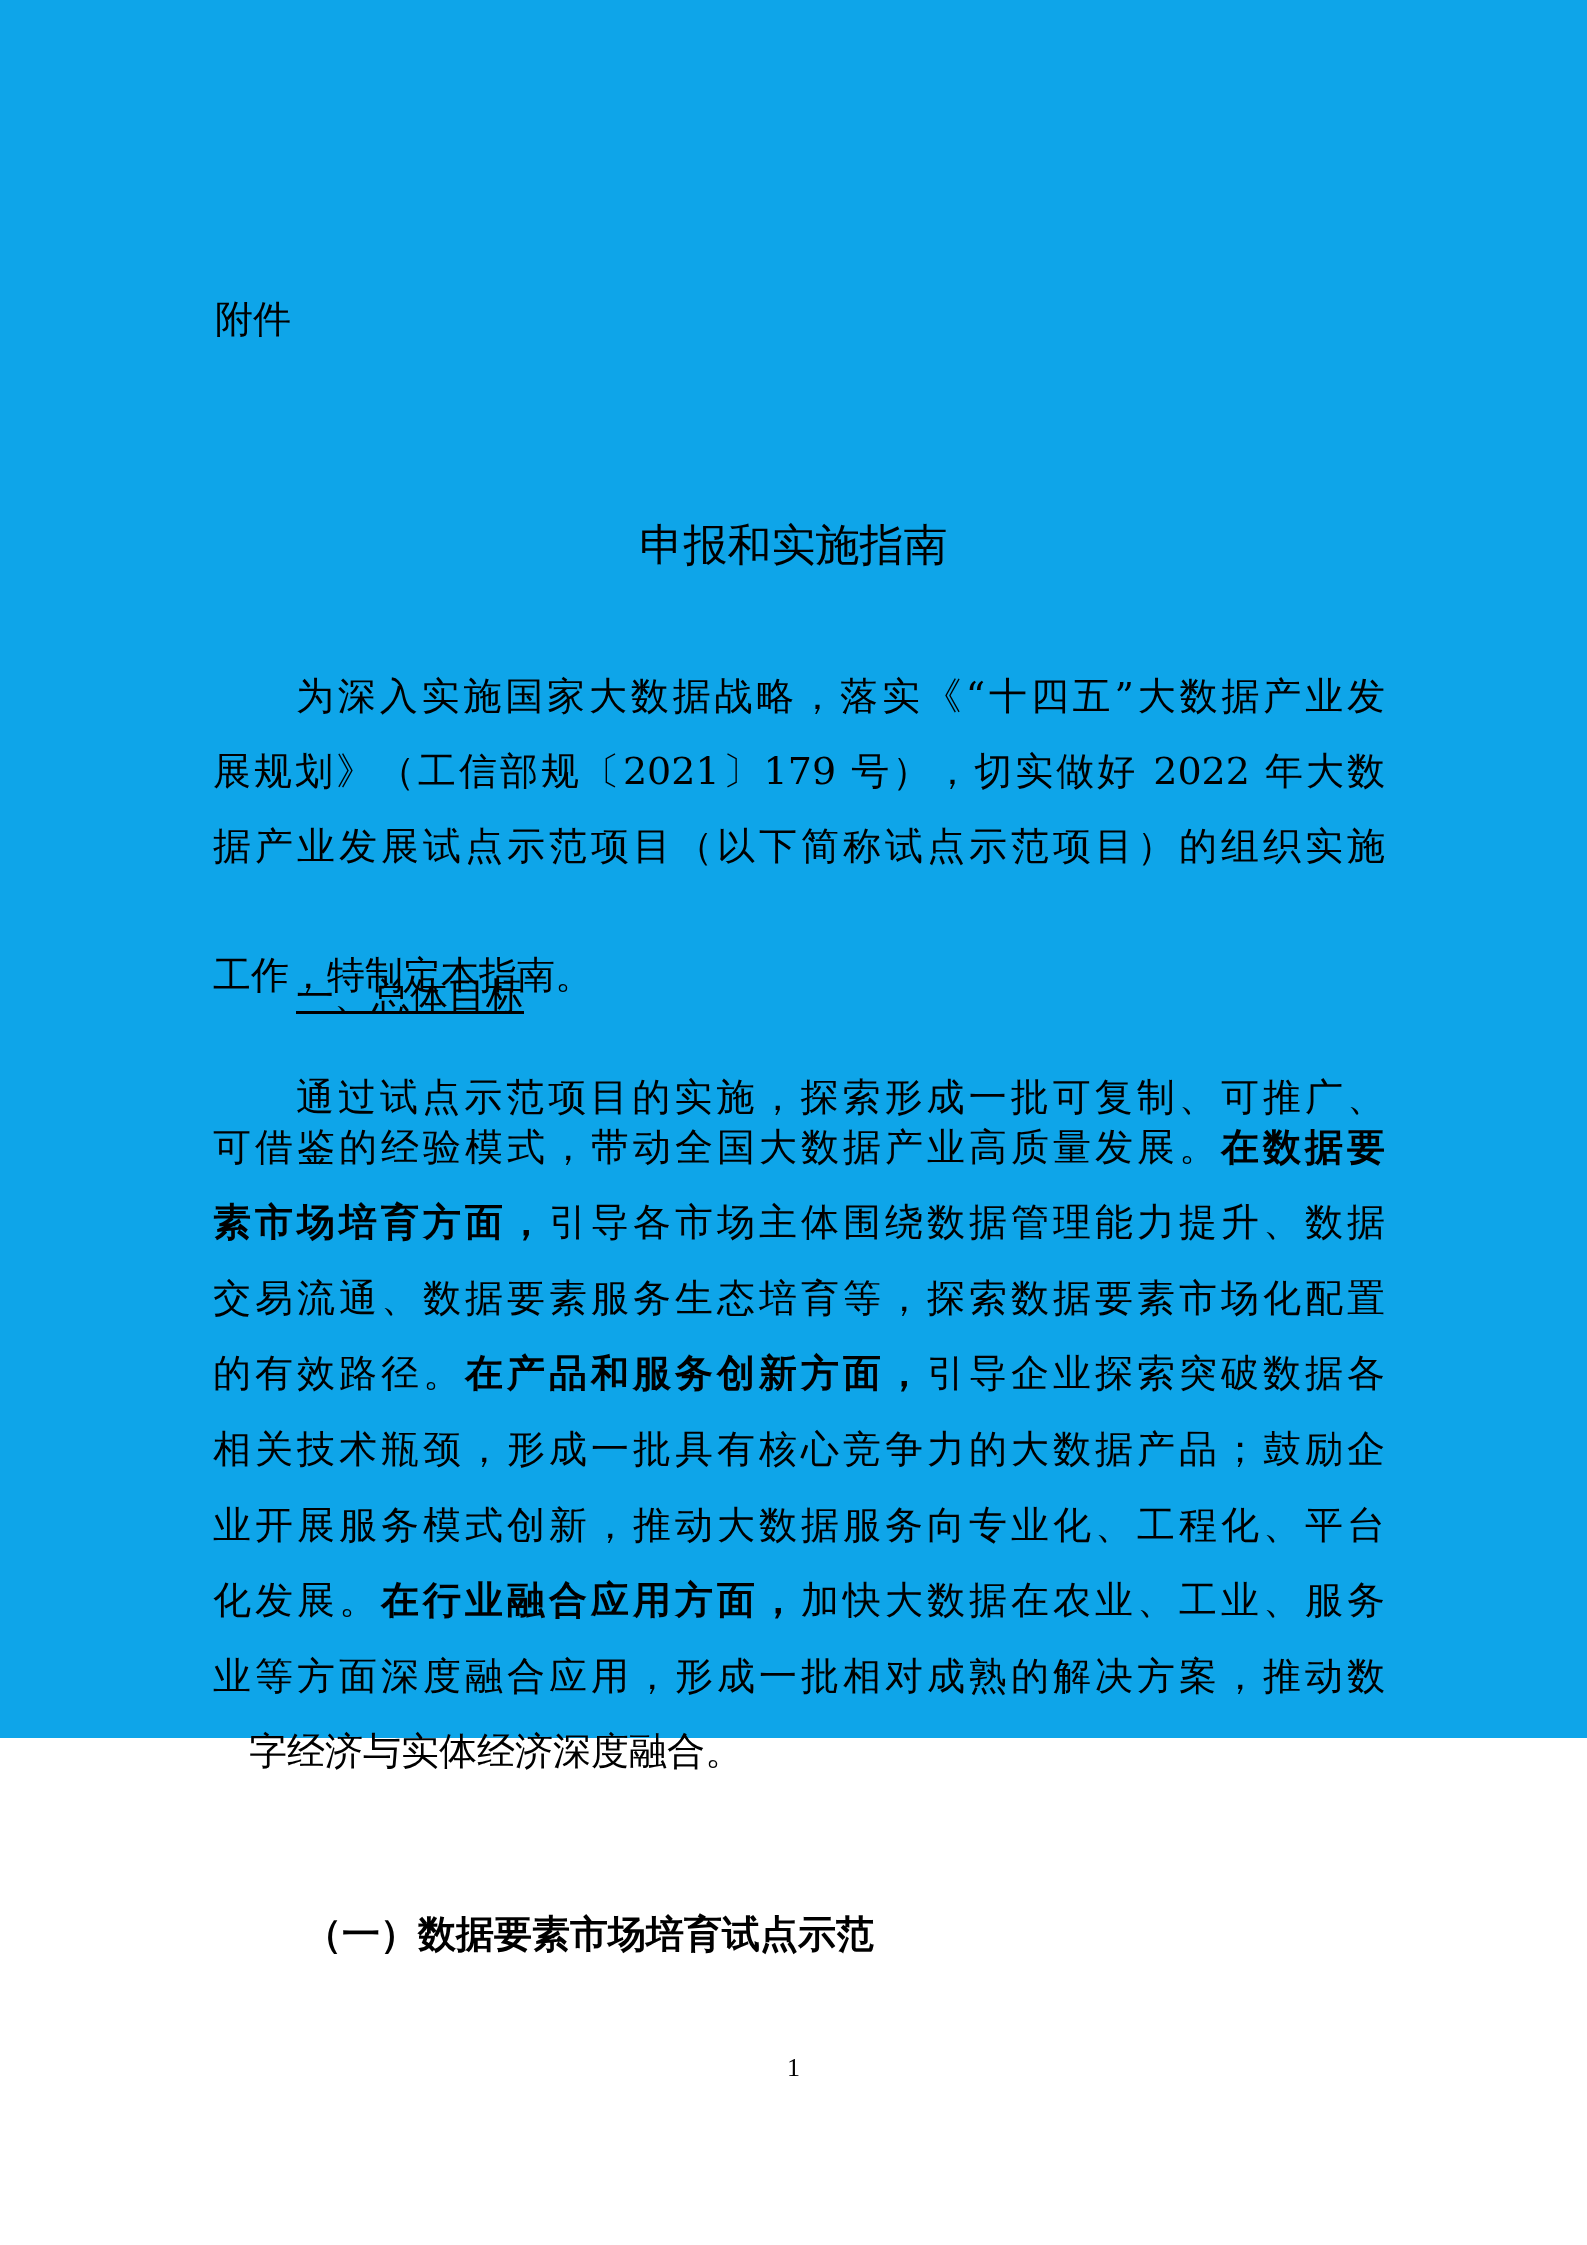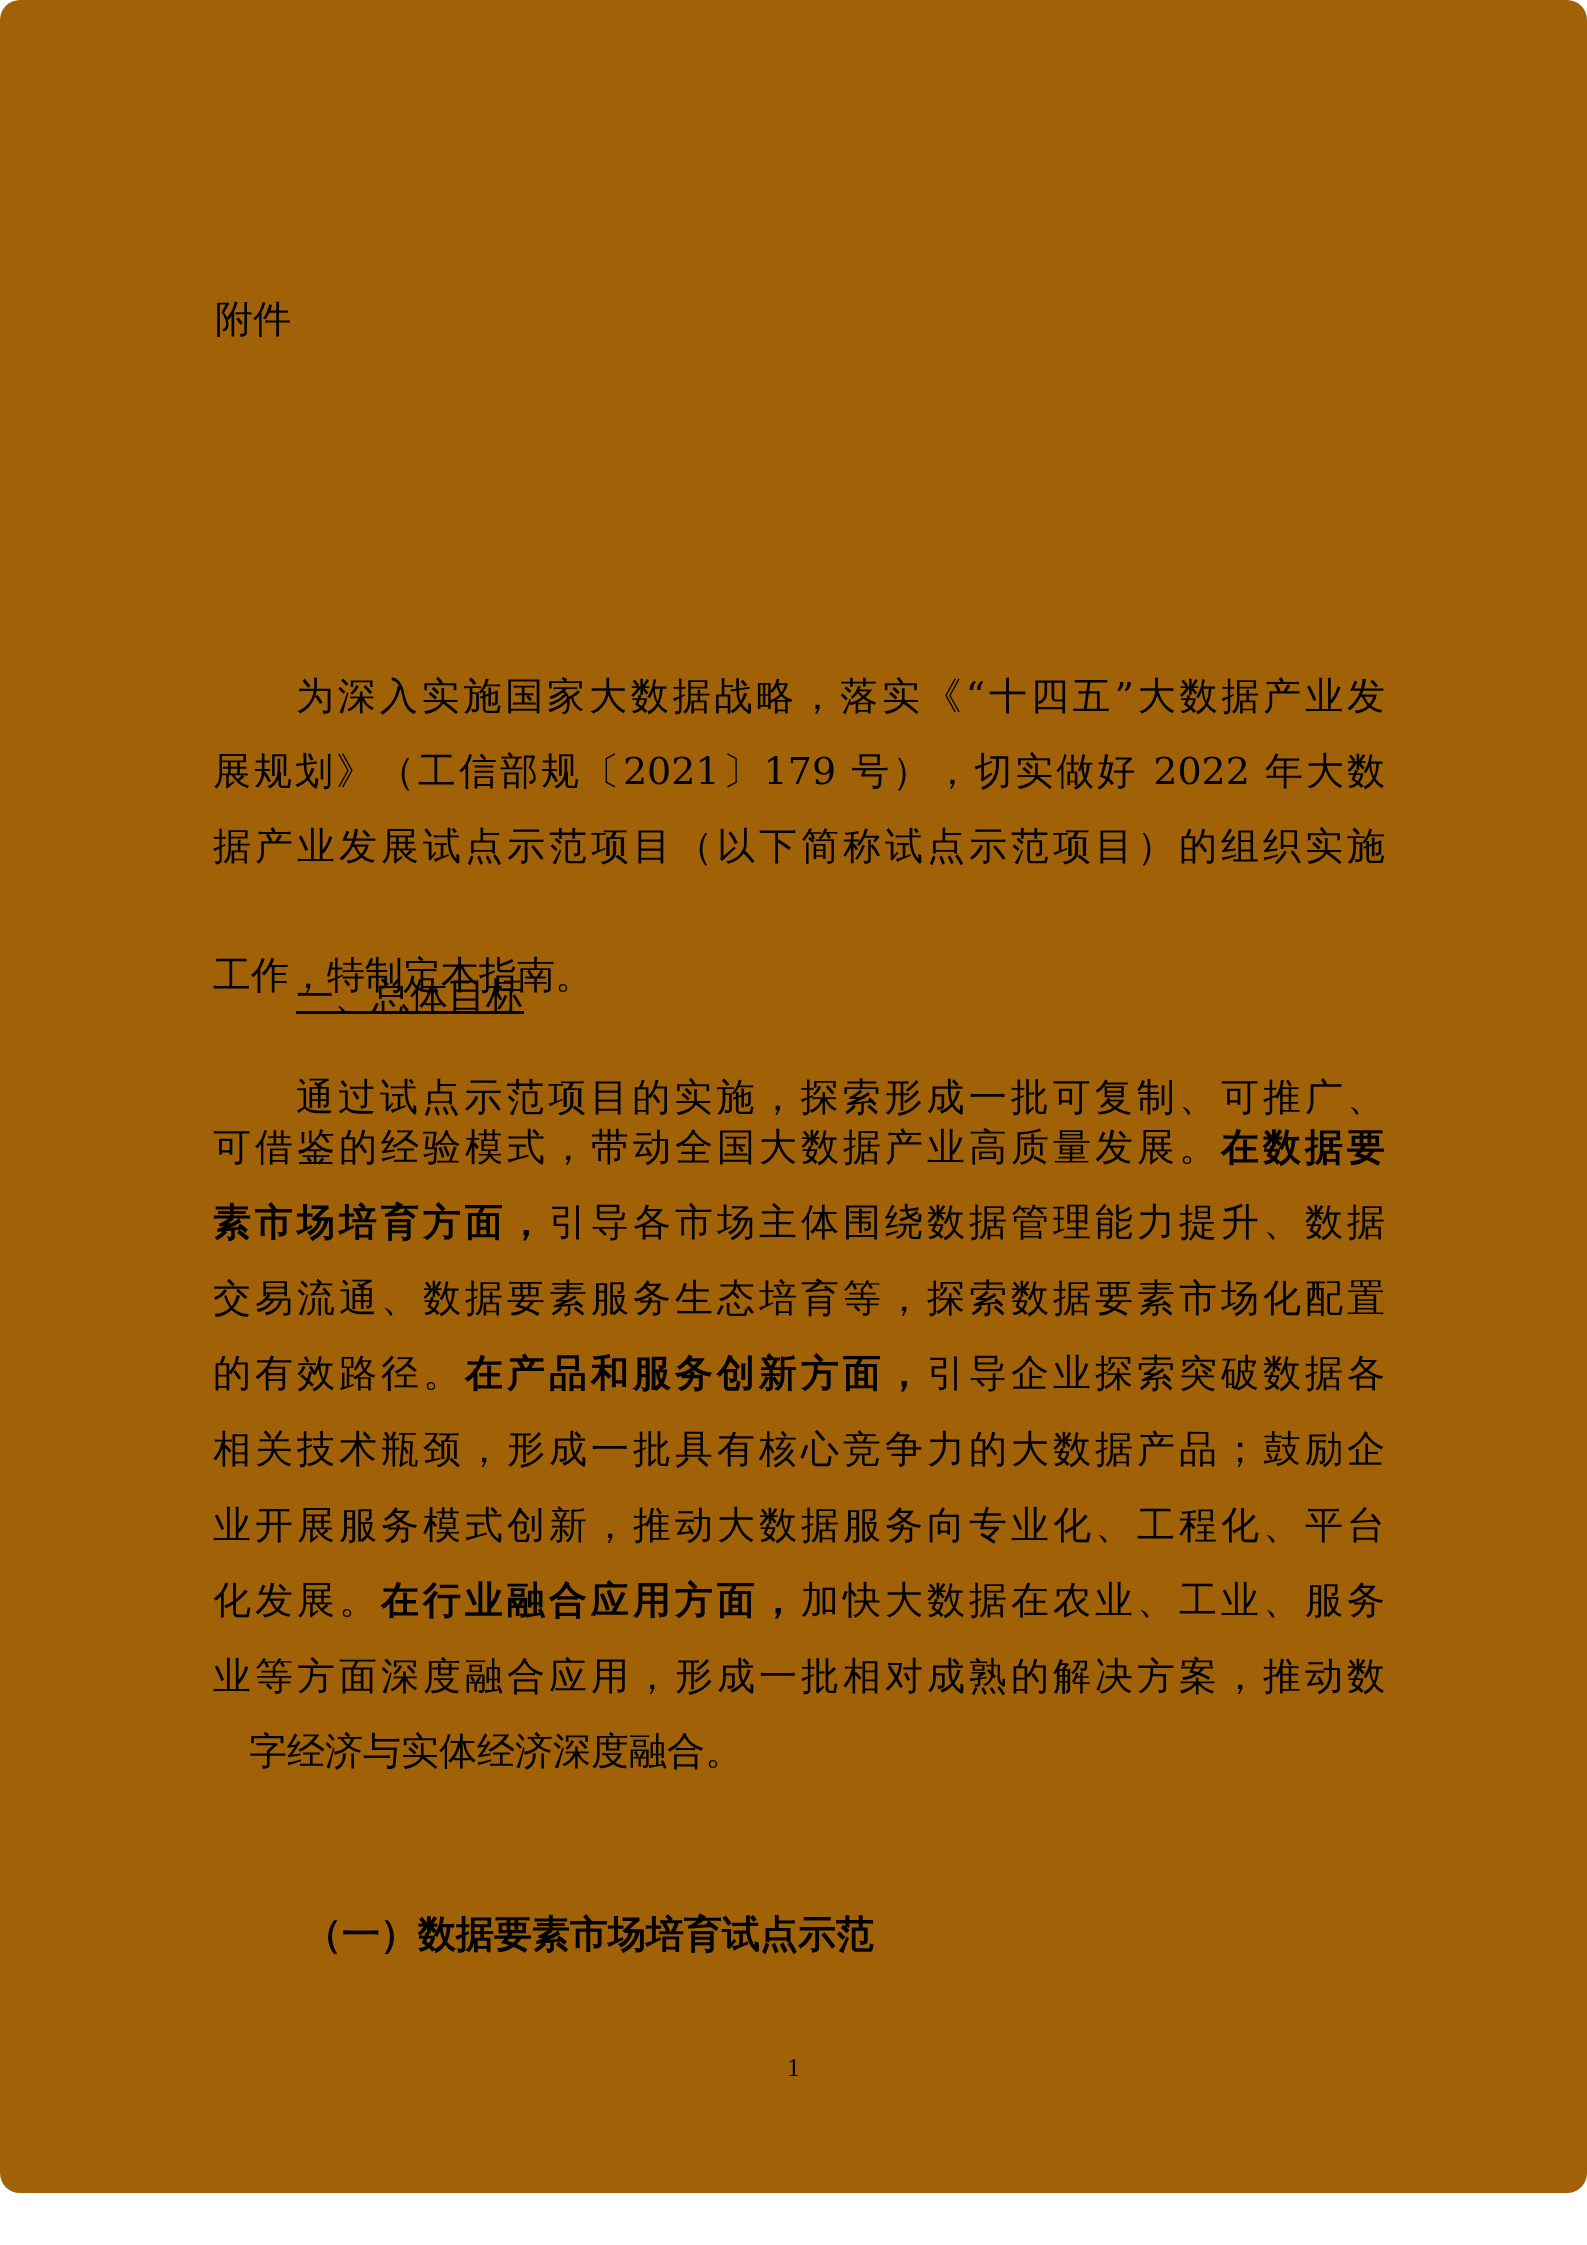--- a/index.html
+++ b/index.html
@@ -1,35 +1,36 @@
 <!DOCTYPE html>
 <html><head>
 <meta charset="utf-8">
 <style>
   html, body { margin: 0; padding: 0; background: #ffffff; }
   body { width: 1587px; height: 2245px; position: relative; overflow: hidden; color: #000; }
-  .page { position: absolute; left: 0; top: 0; width: 1587px; height: 2193px; background: #a16207; border-radius: 20px; }
+  .page { position: absolute; left: 0; top: 0; width: 1587px; height: 1738px; background: #0ea5e9; }
   .attach { position: absolute; left: 215px; top: 296px; font-family: "DejaVu Sans", sans-serif; font-size: 38px; line-height: 46px; }
   .title { position: absolute; left: 0; width: 1587px; text-align: center; font-family: "DejaVu Sans", sans-serif; font-size: 44px; line-height: 56px; }
   .title.l1 { top: 442px; }
   .title.l2 { top: 517px; }
   .line { position: absolute; left: 213px; width: 1172px; font-family: "DejaVu Serif", serif; font-size: 38px; line-height: 48px; text-align: justify; text-align-last: justify; white-space: nowrap; }
   .line.last { text-align-last: left; }
   .line.indent { left: 296px; width: 1089px; }
   .line b { font-family: "DejaVu Sans", sans-serif; font-weight: bold; }
   .h1 { position: absolute; left: 296px; font-family: "DejaVu Sans", sans-serif; font-size: 38px; line-height: 48px; text-decoration: underline; }
   .h2 { position: absolute; left: 304px; font-family: "DejaVu Serif", serif; font-weight: bold; font-size: 38px; line-height: 48px; margin-top: 44px; }
   .pnum { position: absolute; left: 0; width: 1587px; top: 2052px; text-align: center; font-family: "Liberation Serif", serif; font-size: 26px; line-height: 32px; }
 </style>
 </head>
 <body>
 
 <div class="page">
   <div class="attach">附件</div>
 
+  <div class="title l2">申报和实施指南</div>
 
   <div>
     <div class="line indent" style="top:672px">为深入实施国家大数据战略，落实《“十四五”大数据产业发</div>
     <div class="line" style="top:747px">展规划》（工信部规〔2021〕179 号），切实做好 2022 年大数</div>
     <div class="line" style="top:822px">据产业发展试点示范项目（以下简称试点示范项目）的组织实施</div>
     <div class="line last" style="top:951px">工作，特制定本指南。</div>
   </div>
 
   <div class="h1" style="top:972px">一、总体目标</div>
 

